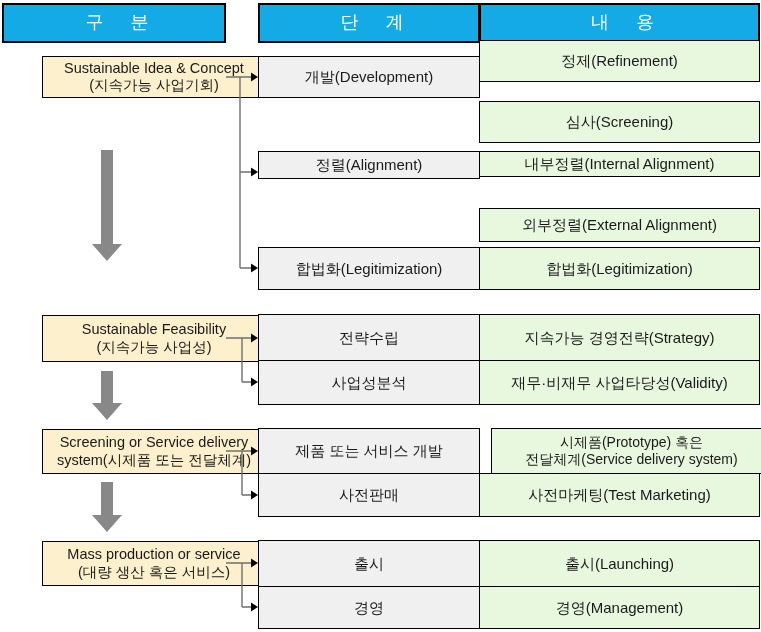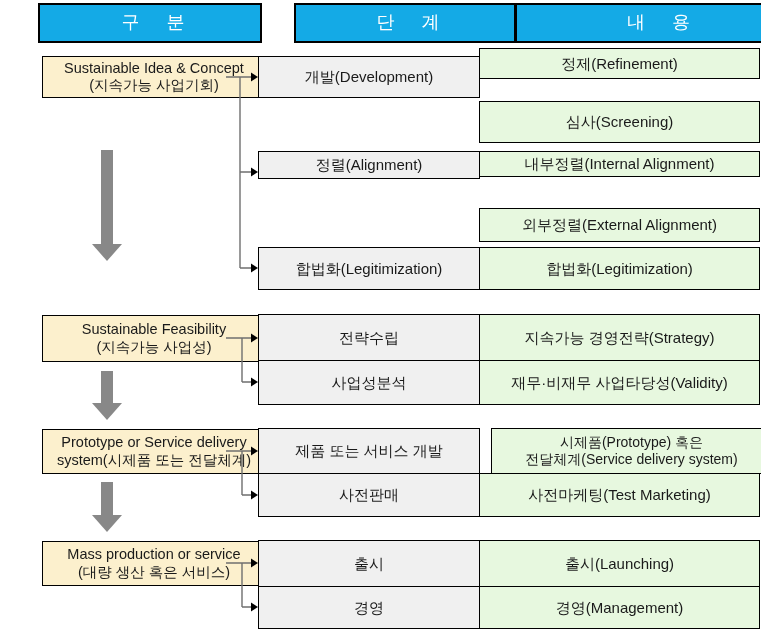--- a/index.html
+++ b/index.html
@@ -13,21 +13,21 @@
     --text:#1a1a1a;
   }
   html,body{margin:0;padding:0;background:#fff;}
   body{font-family:"Liberation Sans","DejaVu Sans",sans-serif;color:var(--text);}
   .canvas{position:relative;width:761px;height:632px;background:#fff;overflow:hidden;}
 
   .box{position:absolute;box-sizing:border-box;border:1px solid var(--border);
        display:flex;flex-direction:column;align-items:center;justify-content:center;
        text-align:center;line-height:1.2;}
   .hdr{border:2px solid var(--border);background:var(--header-bg);color:#fff;
-       font-size:18px;letter-spacing:11px;padding-left:17px;margin-left:36px;}
+       font-size:18px;letter-spacing:11px;padding-left:17px;}
   .cat{left:2px;width:224px;background:var(--category-bg);font-size:14.5px;margin-left:40px;}
   .step{left:258px;width:222px;background:var(--step-bg);font-size:15px;}
   .content{left:479px;width:281px;background:var(--content-bg);font-size:15px;}
   .content.two-line{font-size:14px;line-height:1.25;margin-left:12px;}
 
   .down-arrow{position:absolute;left:0;top:0;}
   .down-arrow .shaft{position:absolute;width:12px;background:var(--arrow-gray);}
   .down-arrow .head{position:absolute;width:0;height:0;
        border-left:15px solid transparent;border-right:15px solid transparent;
        border-top:17px solid var(--arrow-gray);}
@@ -45,37 +45,37 @@
   <div class="box hdr" style="left:258px;top:3px;width:222px;height:40px">단 계</div>
   <div class="box hdr" style="left:479px;top:3px;width:281px;height:40px">내 용</div>
 
   <div class="box cat" style="top:56px;height:42px">
     <span>Sustainable Idea &amp; Concept</span>
     <span>(지속가능 사업기회)</span>
   </div>
   <div class="box step" style="top:56px;height:42px">개발(Development)</div>
   <div class="box step" style="top:151px;height:28px">정렬(Alignment)</div>
   <div class="box step" style="top:247px;height:43px">합법화(Legitimization)</div>
-  <div class="box content" style="top:48px;height:31px">정제(Refinement)</div>
+  <div class="box content" style="top:40px;height:42px">정제(Refinement)</div>
   <div class="box content" style="top:101px;height:42px">심사(Screening)</div>
   <div class="box content" style="top:151px;height:26px">내부정렬(Internal Alignment)</div>
   <div class="box content" style="top:208px;height:34px">외부정렬(External Alignment)</div>
   <div class="box content" style="top:247px;height:43px">합법화(Legitimization)</div>
 
   <div class="box cat" style="top:315px;height:47px">
     <span>Sustainable Feasibility</span>
     <span>(지속가능 사업성)</span>
   </div>
   <div class="box step" style="top:314px;height:47px">전략수립</div>
   <div class="box step" style="top:360px;height:45px">사업성분석</div>
   <div class="box content" style="top:314px;height:47px">지속가능 경영전략(Strategy)</div>
   <div class="box content" style="top:360px;height:45px">재무·비재무 사업타당성(Validity)</div>
 
   <div class="box cat" style="top:429px;height:45px">
-    <span>Prototype or Service delivery</span>
+    <span>Screening or Service delivery</span>
     <span>system(시제품 또는 전달체계)</span>
   </div>
   <div class="box step" style="top:428px;height:46px">제품 또는 서비스 개발</div>
   <div class="box step" style="top:473px;height:44px">사전판매</div>
   <div class="box content two-line" style="top:428px;height:46px">
     <span>시제품(Prototype) 혹은</span>
     <span>전달체계(Service delivery system)</span>
   </div>
   <div class="box content" style="top:473px;height:44px">사전마케팅(Test Marketing)</div>
 

